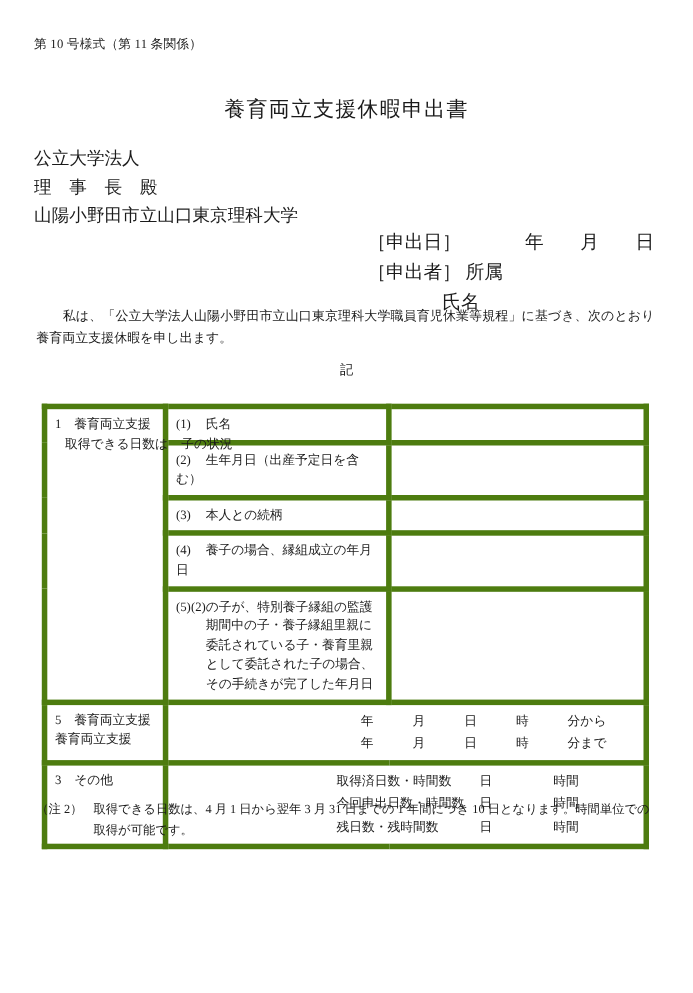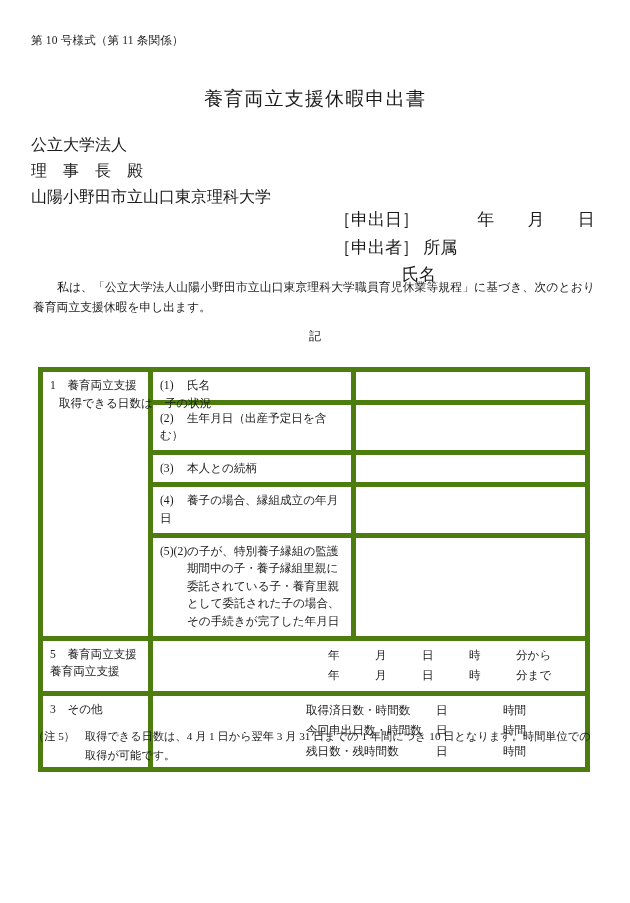--- a/index.html
+++ b/index.html
@@ -314,16 +314,16 @@
           </span>
           <span class="line">
             <span class="nm">残日数・残時間数</span><span class="u1">日</span><span>時間</span>
           </span>
         </td>
       </tr>
     </tbody>
   </table>
 
   <div class="notes">
-    <span class="note"><span class="tag">（注 5）</span><span>取得できる日数は、4 月 1 日から翌年 3 月 31 日までの 1 年間につき 10 日となります。時間単位での取得が可能です。</span></span>
+    <span class="note"><span class="tag">（注 2）</span><span>取得できる日数は、4 月 1 日から翌年 3 月 31 日までの 1 年間につき 10 日となります。時間単位での取得が可能です。</span></span>
   </div>
 
 </div>
 
 </body></html>

